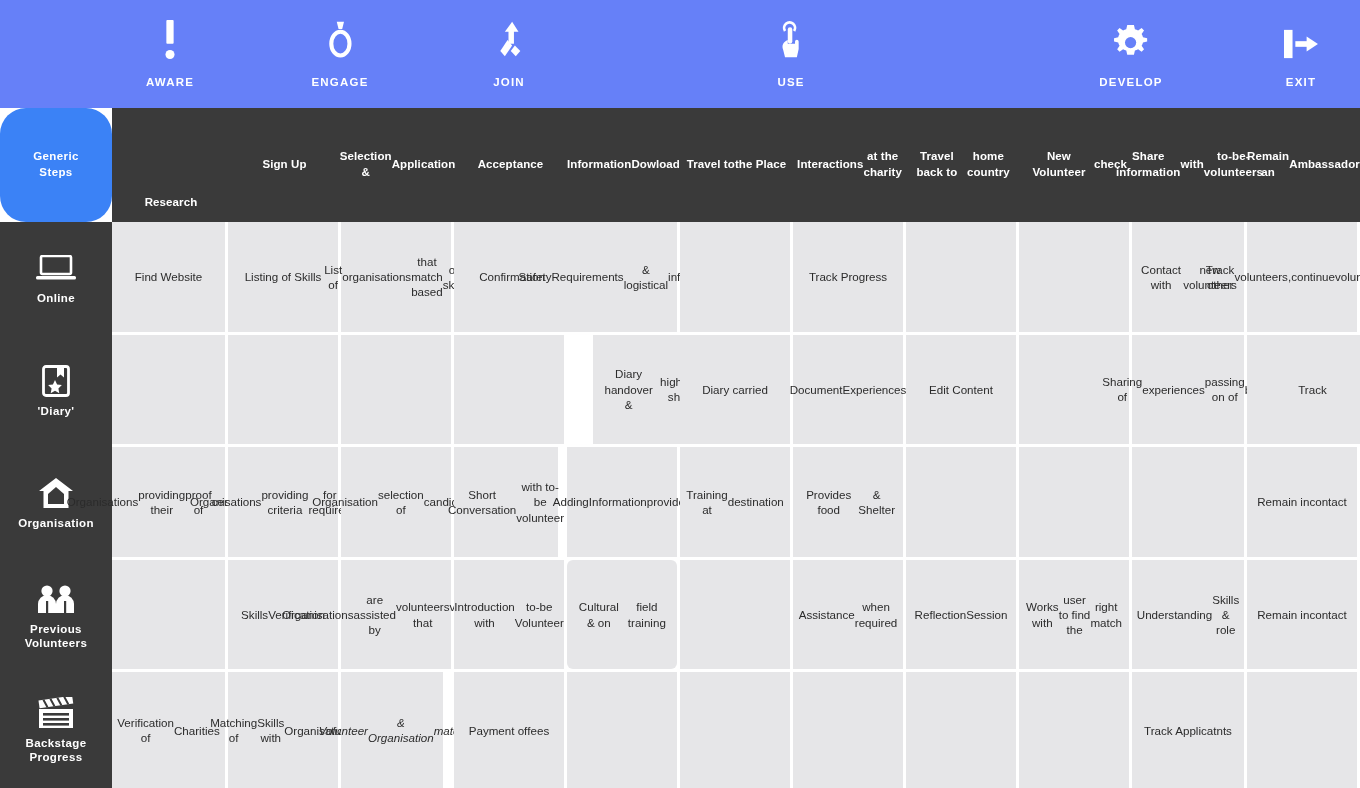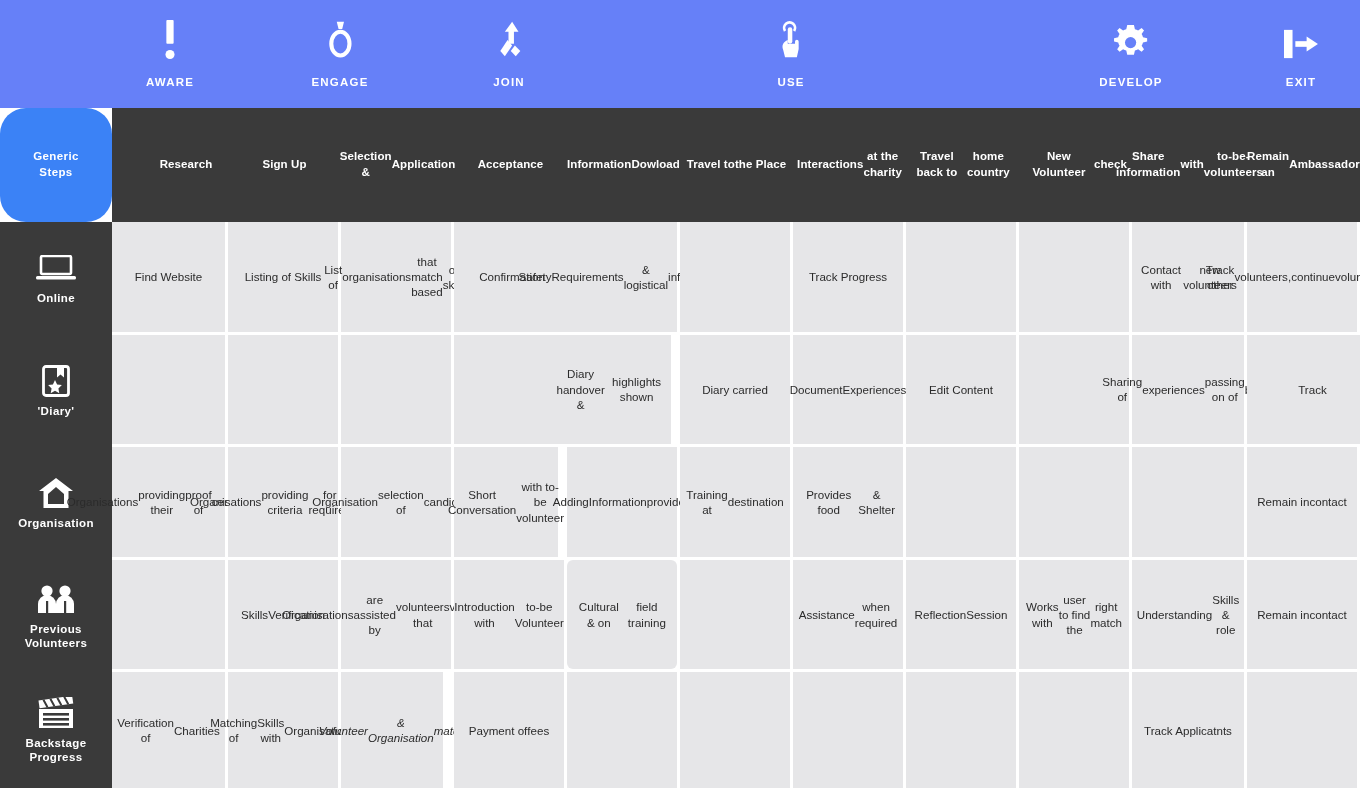--- a/index.html
+++ b/index.html
@@ -209,21 +209,21 @@
   <div class="grid-wrap">
 
     <div class="row header-row">
       <div class="corner-cell">
         <span id="corner-label">
             <div>Generic</div>
             <div>Steps</div>
           </span>
       </div>
       <div class="header-strip" id="column-headers">
-          <div class="col-head" style="left: 16px; width: 116px;">
+          <div class="col-head" style="left: 1px; width: 116px; margin-top: 38px;">
             <div>Research</div>
           </div>
           <div class="col-head" style="left: 116px; width: 113px;">
             <div>Sign Up</div>
           </div>
           <div class="col-head" style="left: 229px; width: 113px;">
             <div>Selection &amp;</div>
             <div>Application</div>
           </div>
           <div class="col-head" style="left: 342px; width: 113px;">
@@ -323,21 +323,21 @@
             </div>
             <div class="rl-label">
               <div>'Diary'</div>
             </div>
           </div>
           <div class="cells">
             <div class="cell" style="left: 0px; width: 113px;"></div>
             <div class="cell" style="left: 116px; width: 110px;"></div>
             <div class="cell" style="left: 229px; width: 110px;"></div>
             <div class="cell" style="left: 342px; width: 110px;"></div>
-            <div class="cell" style="left: 433px; width: 126px;">
+            <div class="cell" style="left: 481px; width: 126px;">
               <div>Diary handover &amp;</div>
               <div>highlights shown</div>
             </div>
             <div class="cell" style="left: 568px; width: 110px;">
               <div>Diary carried</div>
             </div>
             <div class="cell" style="left: 681px; width: 110px;">
               <div>Document</div>
               <div>Experiences</div>
             </div>

